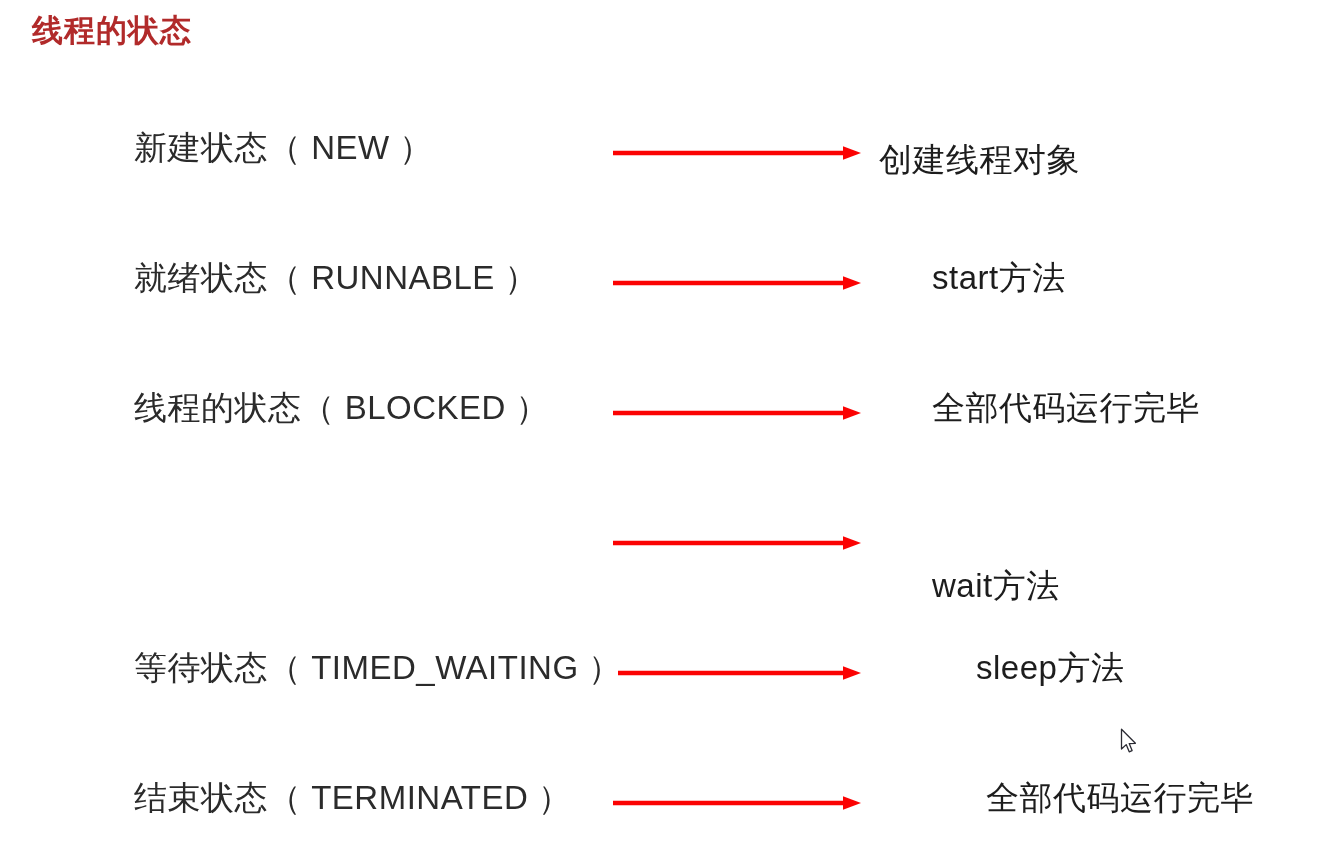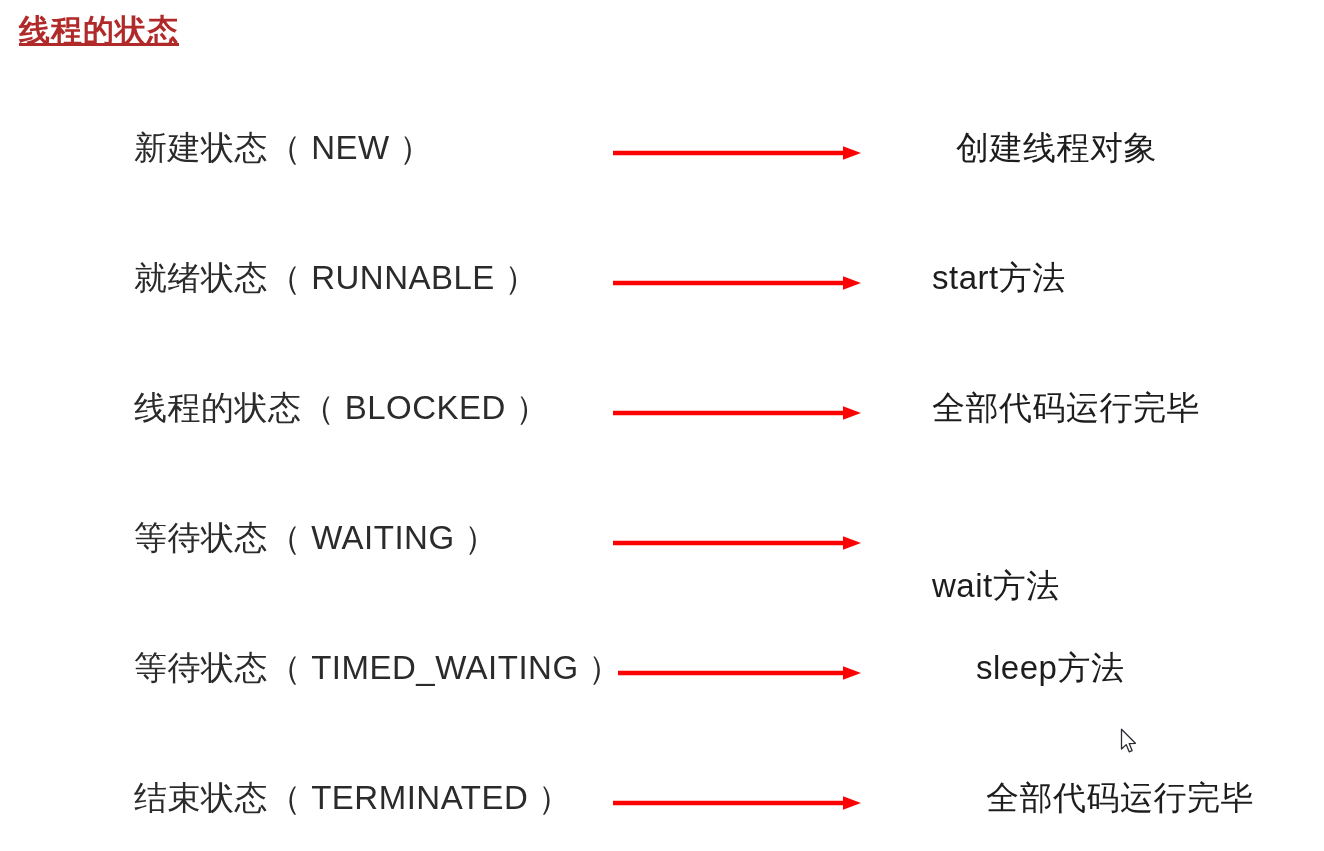--- a/index.html
+++ b/index.html
@@ -20,29 +20,28 @@
   .slide {
     position: relative;
     width: 1324px;
     height: 851px;
     background: #ffffff;
   }
 
   
   .slide-title {
     position: absolute;
-    left: 19px;
+    left: 32px;
     top: 8px;
     font-size: 31px;
     font-weight: bold;
     letter-spacing: 1px;
     color: #b12a2a;
     line-height: 46px;
     white-space: nowrap;
-    text-decoration: underline;
   }
 
   
   .rows {
     position: absolute;
     left: 0;
     top: 104px;
     width: 1324px;
   }
   .row {
@@ -96,21 +95,21 @@
 
   <div class="rows">
       <div class="row">
         <div class="state-label">新建状态（ NEW ）</div>
         <div class="arrow" style="left: 613px; width: 249px;">
           <svg width="249" height="22" viewBox="0 0 249 22">
             <line x1="0" y1="11" x2="232" y2="11" stroke="#fb0303" stroke-width="4.4"></line>
             <polygon points="230,4.2 248,11 230,17.8" fill="#fb0303"></polygon>
           </svg>
         </div>
-        <div class="desc-label" style="left: 956px;">创建线程对象</div>
+        <div class="desc-label" style="left: 879px; margin-top: 12px;">创建线程对象</div>
       </div>
       <div class="row">
         <div class="state-label">就绪状态（ RUNNABLE ）</div>
         <div class="arrow" style="left: 613px; width: 249px;">
           <svg width="249" height="22" viewBox="0 0 249 22">
             <line x1="0" y1="11" x2="232" y2="11" stroke="#fb0303" stroke-width="4.4"></line>
             <polygon points="230,4.2 248,11 230,17.8" fill="#fb0303"></polygon>
           </svg>
         </div>
         <div class="desc-label" style="left: 932px;">start方法</div>
@@ -119,21 +118,20 @@
         <div class="state-label">线程的状态（ BLOCKED ）</div>
         <div class="arrow" style="left: 613px; width: 249px;">
           <svg width="249" height="22" viewBox="0 0 249 22">
             <line x1="0" y1="11" x2="232" y2="11" stroke="#fb0303" stroke-width="4.4"></line>
             <polygon points="230,4.2 248,11 230,17.8" fill="#fb0303"></polygon>
           </svg>
         </div>
         <div class="desc-label" style="left: 932px;">全部代码运行完毕</div>
       </div>
       <div class="row">
-        <div class="state-label">等待状态（ WAITING ）</div>
         <div class="arrow" style="left: 613px; width: 249px;">
           <svg width="249" height="22" viewBox="0 0 249 22">
             <line x1="0" y1="11" x2="232" y2="11" stroke="#fb0303" stroke-width="4.4"></line>
             <polygon points="230,4.2 248,11 230,17.8" fill="#fb0303"></polygon>
           </svg>
         </div>
         <div class="desc-label" style="left: 932px; margin-top: 48px;">wait方法</div>
       </div>
       <div class="row">
         <div class="state-label">等待状态（ TIMED_WAITING ）</div>

